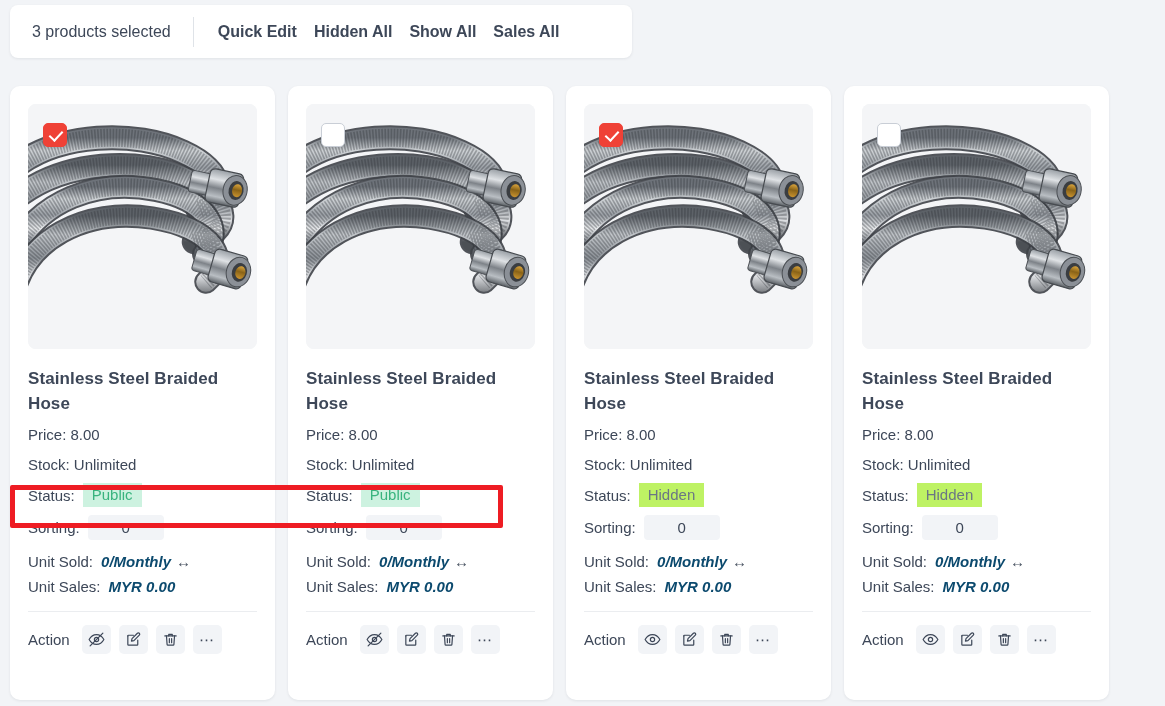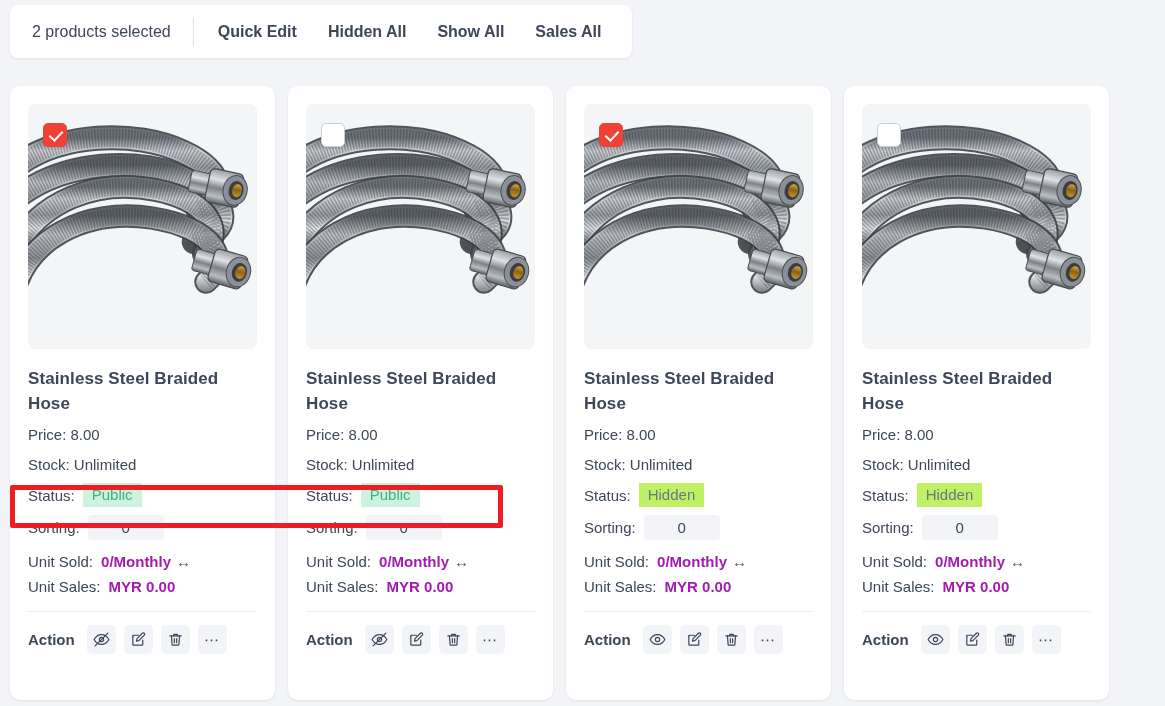--- a/index.html
+++ b/index.html
@@ -29,21 +29,21 @@
     font-weight: 400;
     white-space: nowrap;
   }
   .tb-divider {
     width: 1px;
     height: 30px;
     background: #dfe3e8;
     margin: 0 24px 0 22px;
     flex: none;
   }
-  .tb-actions { display: flex; align-items: center; gap: 31px; text-align: right; }
+  .tb-actions { display: flex; align-items: center; gap: 17px; text-align: right; }
   .tb-link {
     font-size: 16px;
     color: #3d4758;
     font-weight: 600;
     cursor: pointer;
     white-space: nowrap;
   }
 
   
   .grid {
@@ -139,38 +139,38 @@
     background: #f2f4f7;
     border-radius: 4px;
     display: flex;
     align-items: center;
     justify-content: center;
     font-size: 15px;
     color: #3d4758;
     cursor: text;
   }
 
-  .link { color: #a21caf; font-weight: 600; cursor: pointer; }
+  .link { color: #0c4a6e; font-weight: 600; cursor: pointer; font-style: italic; }
   .arrow { color: #4b5563; margin-left: 5px; font-size: 15px; }
 
   .hr {
     height: 1px;
     background: #ebedf0;
     margin: 16px 0 0 0;
   }
 
   
   .action-row {
     display: flex;
     align-items: center;
     margin-top: 13px;
   }
   .action-label {
     font-size: 15px;
-    font-weight: 700;
+    font-weight: 400;
     color: #3d4758;
     margin-right: 12px;
   }
   .act-btn {
     width: 29px; height: 29px;
     background: #f2f4f7;
     border-radius: 5px;
     display: flex;
     align-items: center;
     justify-content: center;
@@ -188,21 +188,21 @@
     border: 5px solid #ee1c23;
     border-radius: 2px;
     pointer-events: none;
     z-index: 40;
   }
 </style>
 </head>
 <body>
 
 <div class="toolbar">
-  <div class="tb-count">2 products selected</div>
+  <div class="tb-count">3 products selected</div>
   <div class="tb-divider"></div>
   <div class="tb-actions">
       <div class="tb-link">Quick Edit</div>
       <div class="tb-link">Hidden All</div>
       <div class="tb-link">Show All</div>
       <div class="tb-link">Sales All</div>
     </div>
 </div>
 
 <div class="grid">

